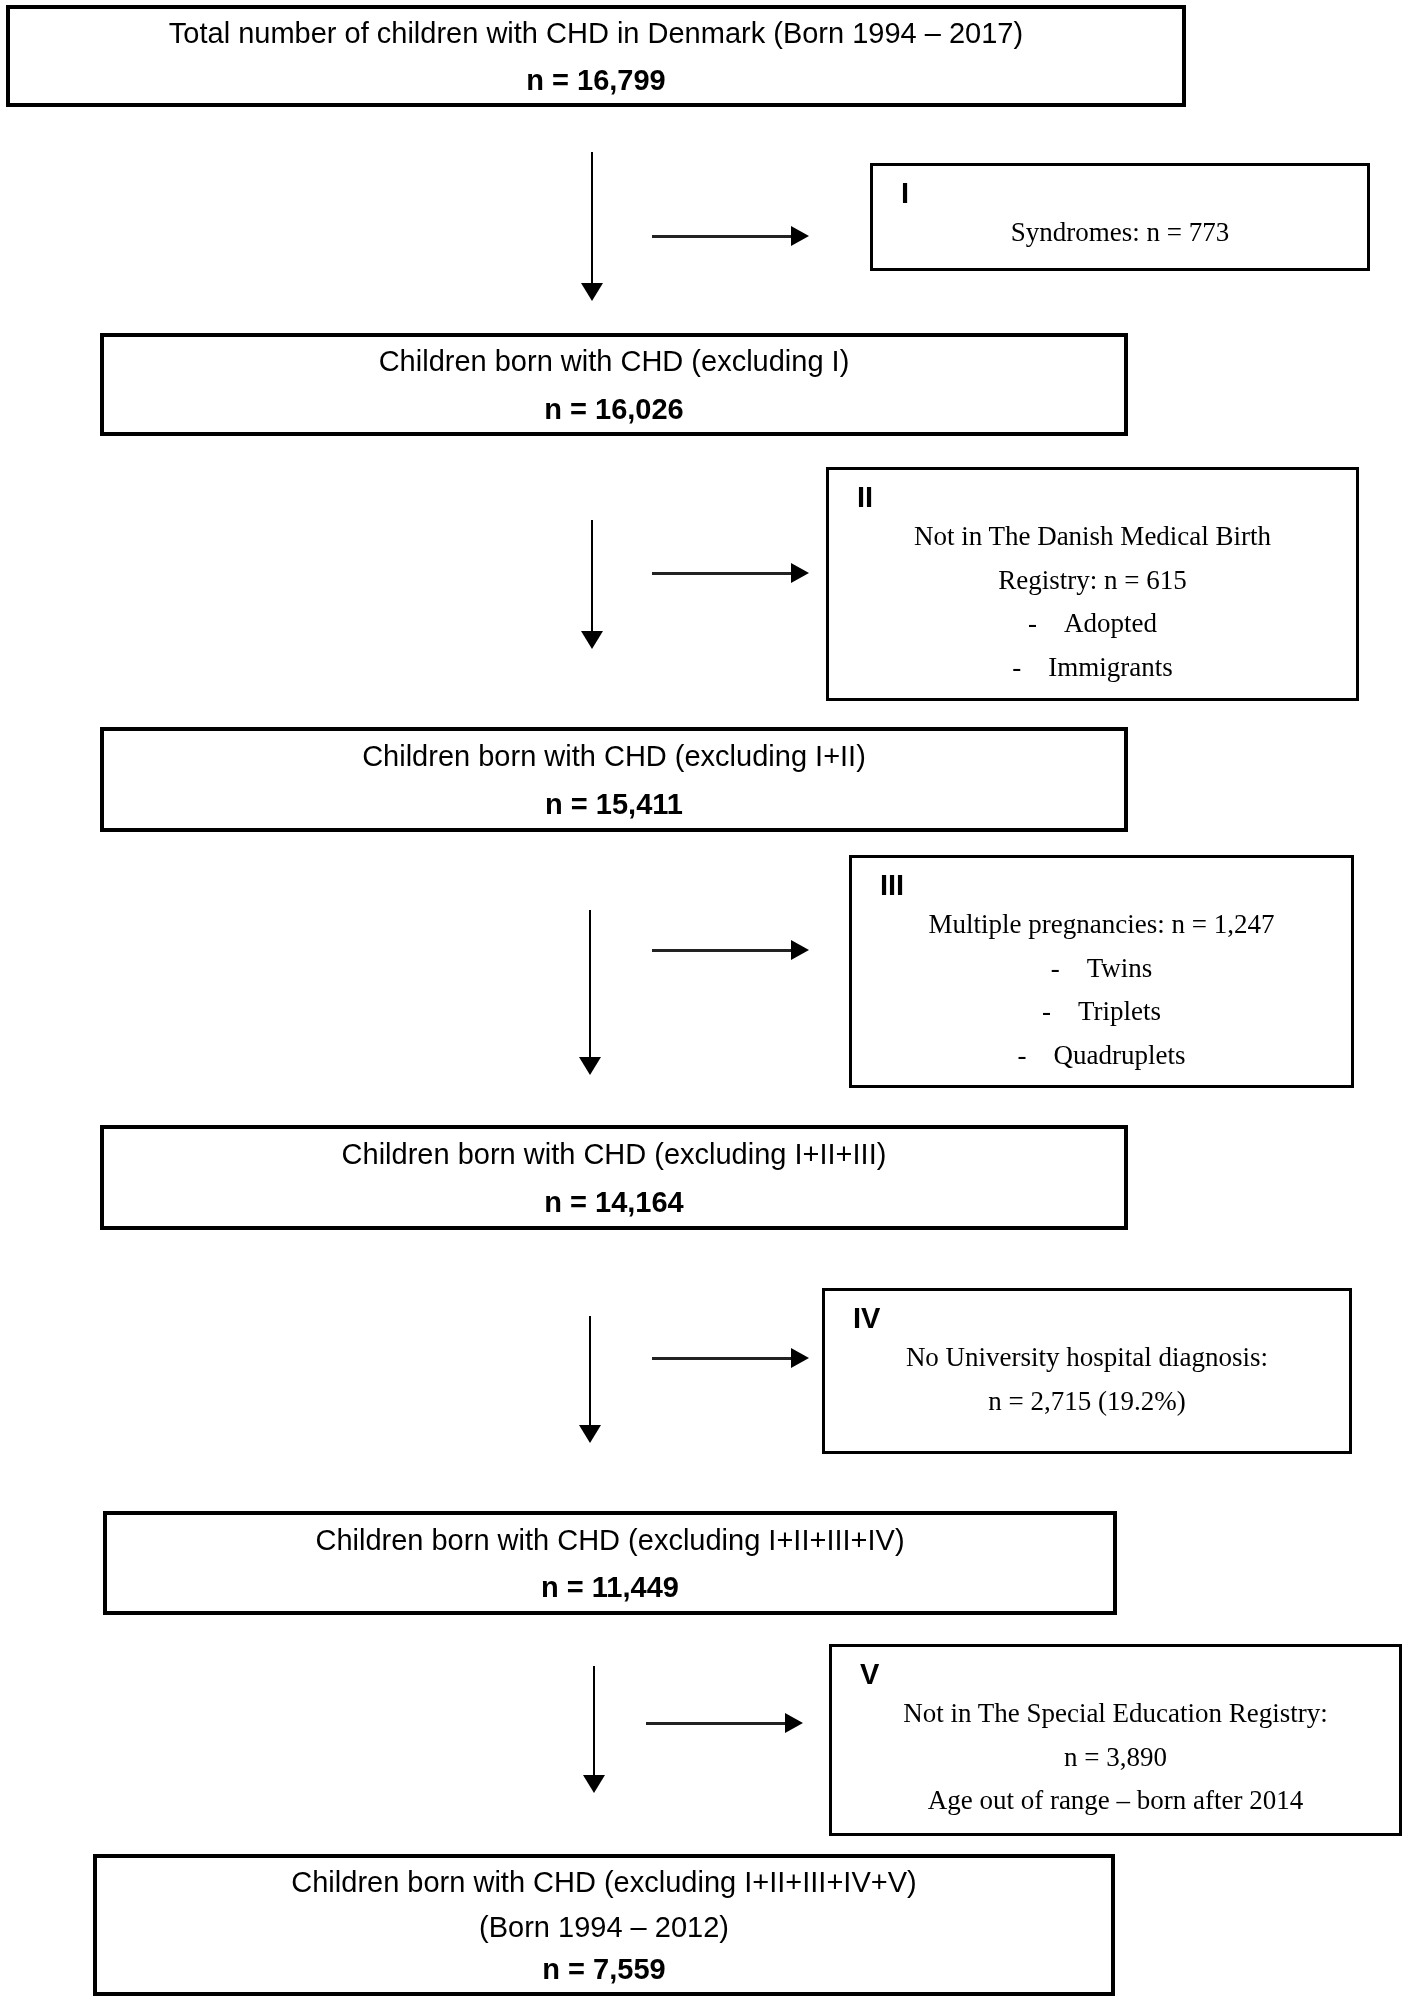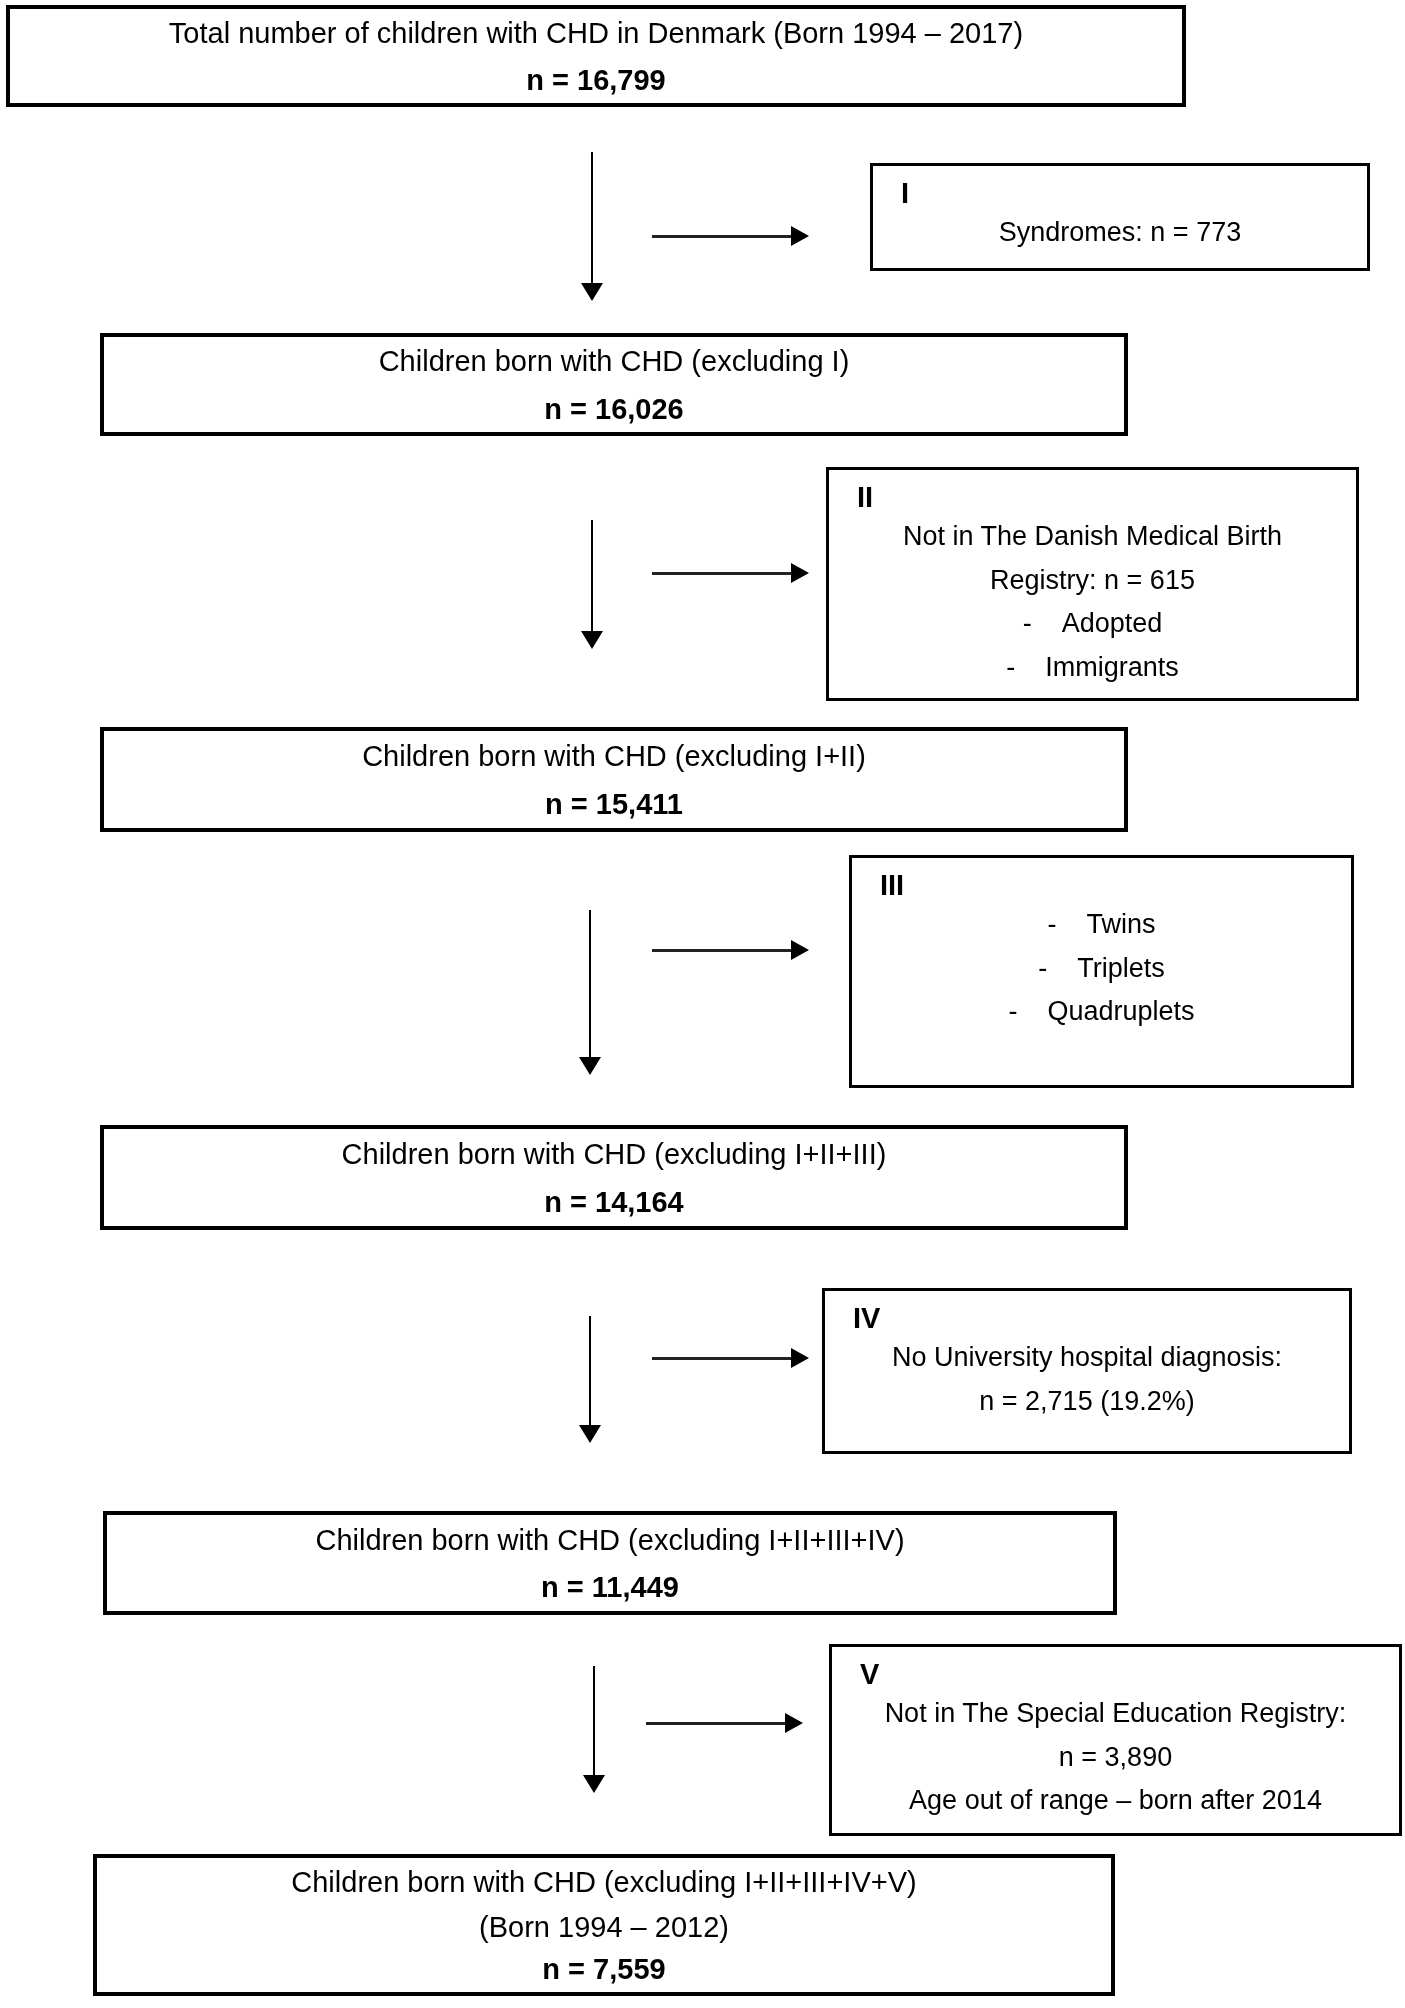--- a/index.html
+++ b/index.html
@@ -58,20 +58,21 @@
     font-weight: bold;
     text-align: left;
     padding-left: 14px;
     line-height: 1.2;
   }
   .excl-box .line {
     font-size: 27px;
     text-align: center;
     line-height: 1.62;
     white-space: nowrap;
+    font-family: Liberation Serif, serif;
   }
 
   
   .arrow-v {
     position: absolute;
     width: 2px;
     background: #000000;
   }
   .arrow-v::after {
     content: "";
@@ -138,20 +139,21 @@
   <div class="main-box" style="left:100px; top:727px; width:1028px; height:105px;">
     <div class="title">Children born with CHD (excluding I+II)</div>
     <div class="count">n = 15,411</div>
   </div>
 
   <div class="arrow-v" style="left:589px; top:910px; height:148px;"></div>
   <div class="arrow-h" style="left:652px; top:949px; width:140px;"></div>
 
   <div class="excl-box" style="left:849px; top:855px; width:505px; height:233px;">
     <div class="numeral">III</div>
+    <div class="line">Multiple pregnancies: n = 1,247</div>
     <div class="line">-&nbsp;&nbsp;&nbsp;&nbsp;Twins</div>
     <div class="line">-&nbsp;&nbsp;&nbsp;&nbsp;Triplets</div>
     <div class="line">-&nbsp;&nbsp;&nbsp;&nbsp;Quadruplets</div>
   </div>
 
   <div class="main-box" style="left:100px; top:1125px; width:1028px; height:105px;">
     <div class="title">Children born with CHD (excluding I+II+III)</div>
     <div class="count">n = 14,164</div>
   </div>
 

